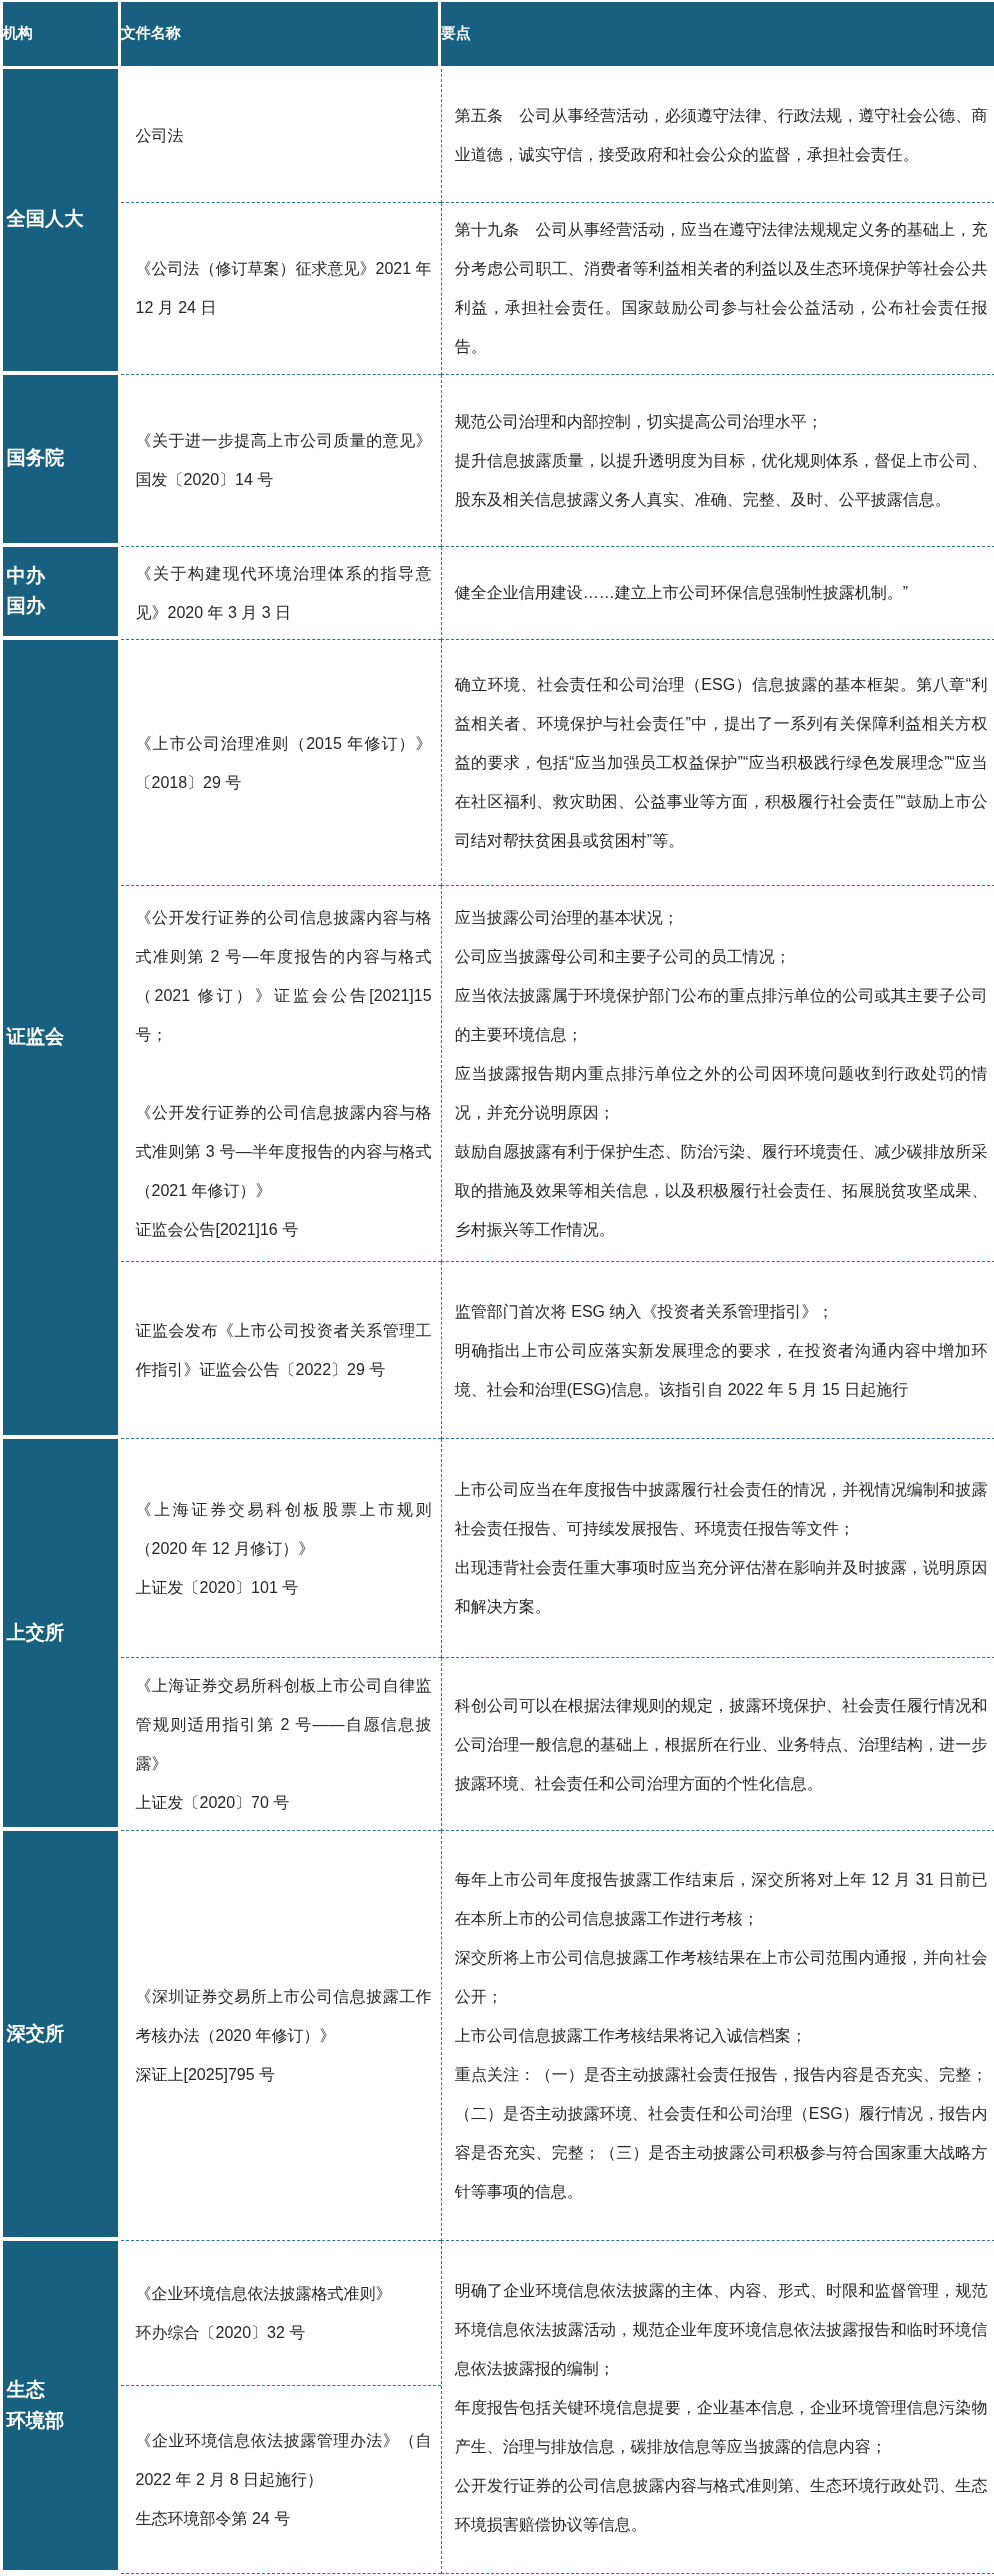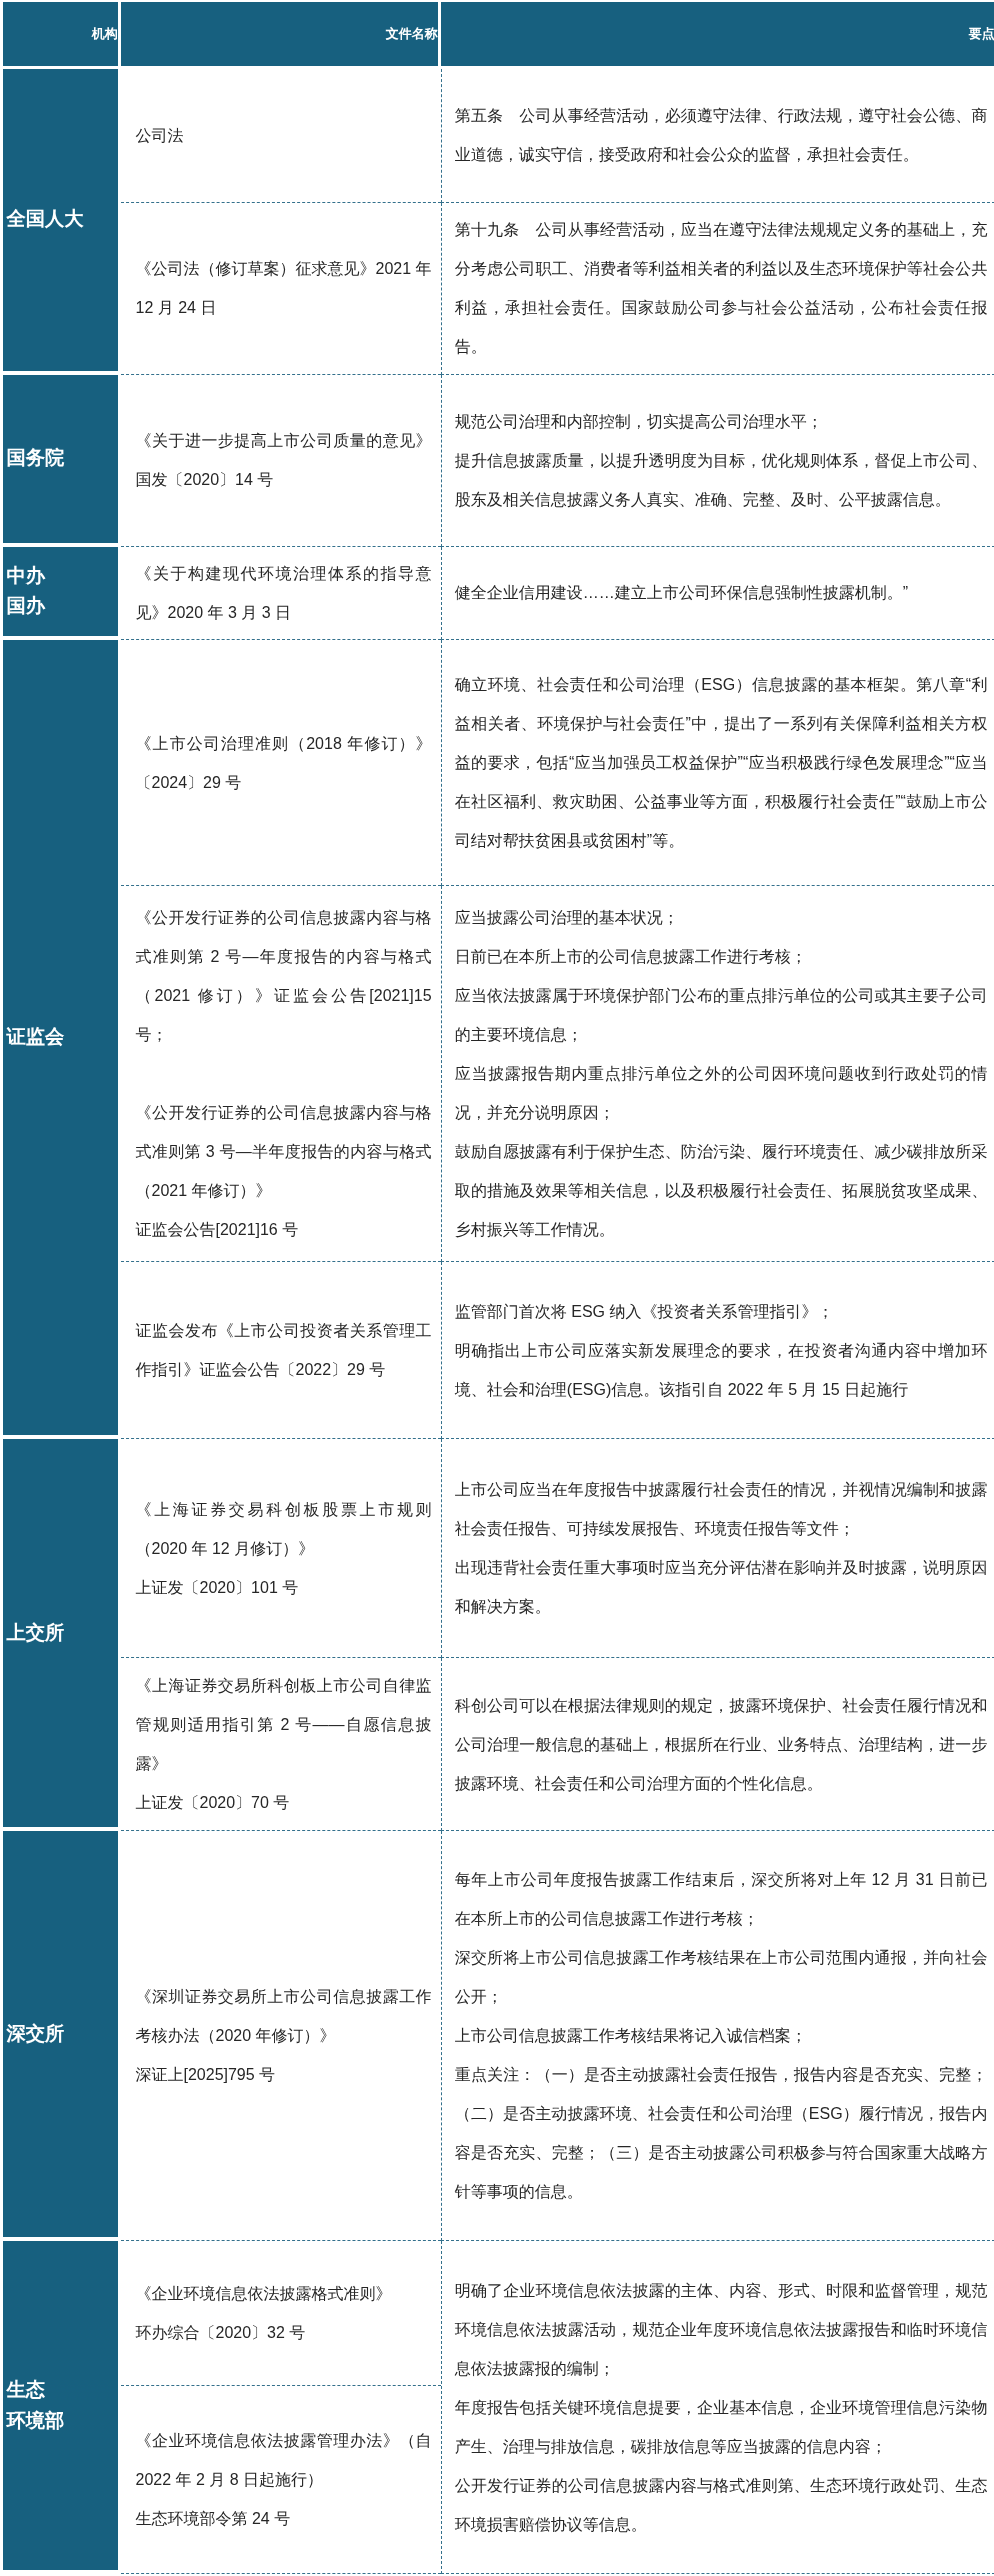--- a/index.html
+++ b/index.html
@@ -12,22 +12,22 @@
     width:995px;height:2576px;overflow:hidden;background:#fff;
     font-family:"Liberation Sans",sans-serif;color:var(--ink);
   }
   .wrap{padding:1.8px 0 4.6px 2.8px;}
   table{border-collapse:separate;border-spacing:0;table-layout:fixed;width:992px;}
   col.c-org{width:118px}
   col.c-doc{width:320px}
   col.c-kp{width:554px}
 
   th{
-    background:var(--teal);color:#fff;font-weight:bold;font-size:13px;
-    height:64px;text-align:right;vertical-align:middle;padding:0;
+    background:var(--teal);color:#fff;font-weight:bold;font-size:15px;
+    height:64px;text-align:left;vertical-align:middle;padding:0;
     border-bottom:3.7px solid #fff;
   }
   th.b-r{border-right:3.7px solid #fff;}
 
   td.org{
     background:var(--teal);color:#fff;font-weight:bold;font-size:19.3px;
     text-align:left;vertical-align:middle;padding:0 3.7px;
     border-right:3.7px solid #fff;border-bottom:4.6px solid #fff;
     white-space:pre-line;line-height:1.6;
   }
@@ -100,35 +100,35 @@
             <p>《关于构建现代环境治理体系的指导意见》2020 年 3 月 3 日</p>
           </td>
       <td class="kp">
             <p>健全企业信用建设……建立上市公司环保信息强制性披露机制。”</p>
           </td>
     </tr>
 
     <tr class="h267">
       <td class="org" rowspan="3">证监会</td>
       <td class="doc">
-            <p>《上市公司治理准则（2018 年修订）》〔2024〕29 号</p>
+            <p>《上市公司治理准则（2015 年修订）》〔2018〕29 号</p>
           </td>
       <td class="kp">
             <p>确立环境、社会责任和公司治理（ESG）信息披露的基本框架。第八章“利益相关者、环境保护与社会责任”中，提出了一系列有关保障利益相关方权益的要求，包括“应当加强员工权益保护”“应当积极践行绿色发展理念”“应当在社区福利、救灾助困、公益事业等方面，积极履行社会责任”“鼓励上市公司结对帮扶贫困县或贫困村”等。</p>
           </td>
     </tr>
     <tr class="h408">
       <td class="doc">
         <p>《公开发行证券的公司信息披露内容与格式准则第 2 号—年度报告的内容与格式（2021 修订）》证监会公告[2021]15 号；</p>
         <p>《公开发行证券的公司信息披露内容与格式准则第 3 号—半年度报告的内容与格式（2021 年修订）》
 证监会公告[2021]16 号</p>
       </td>
       <td class="kp">
         <p>应当披露公司治理的基本状况；</p>
-        <p>日前已在本所上市的公司信息披露工作进行考核；</p>
+        <p>公司应当披露母公司和主要子公司的员工情况；</p>
         <p>应当依法披露属于环境保护部门公布的重点排污单位的公司或其主要子公司的主要环境信息；</p>
         <p>应当披露报告期内重点排污单位之外的公司因环境问题收到行政处罚的情况，并充分说明原因；</p>
         <p>鼓励自愿披露有利于保护生态、防治污染、履行环境责任、减少碳排放所采取的措施及效果等相关信息，以及积极履行社会责任、拓展脱贫攻坚成果、乡村振兴等工作情况。</p>
       </td>
     </tr>
     <tr class="h192">
       <td class="doc">
             <p>证监会发布《上市公司投资者关系管理工作指引》证监会公告〔2022〕29 号</p>
           </td>
       <td class="kp">

